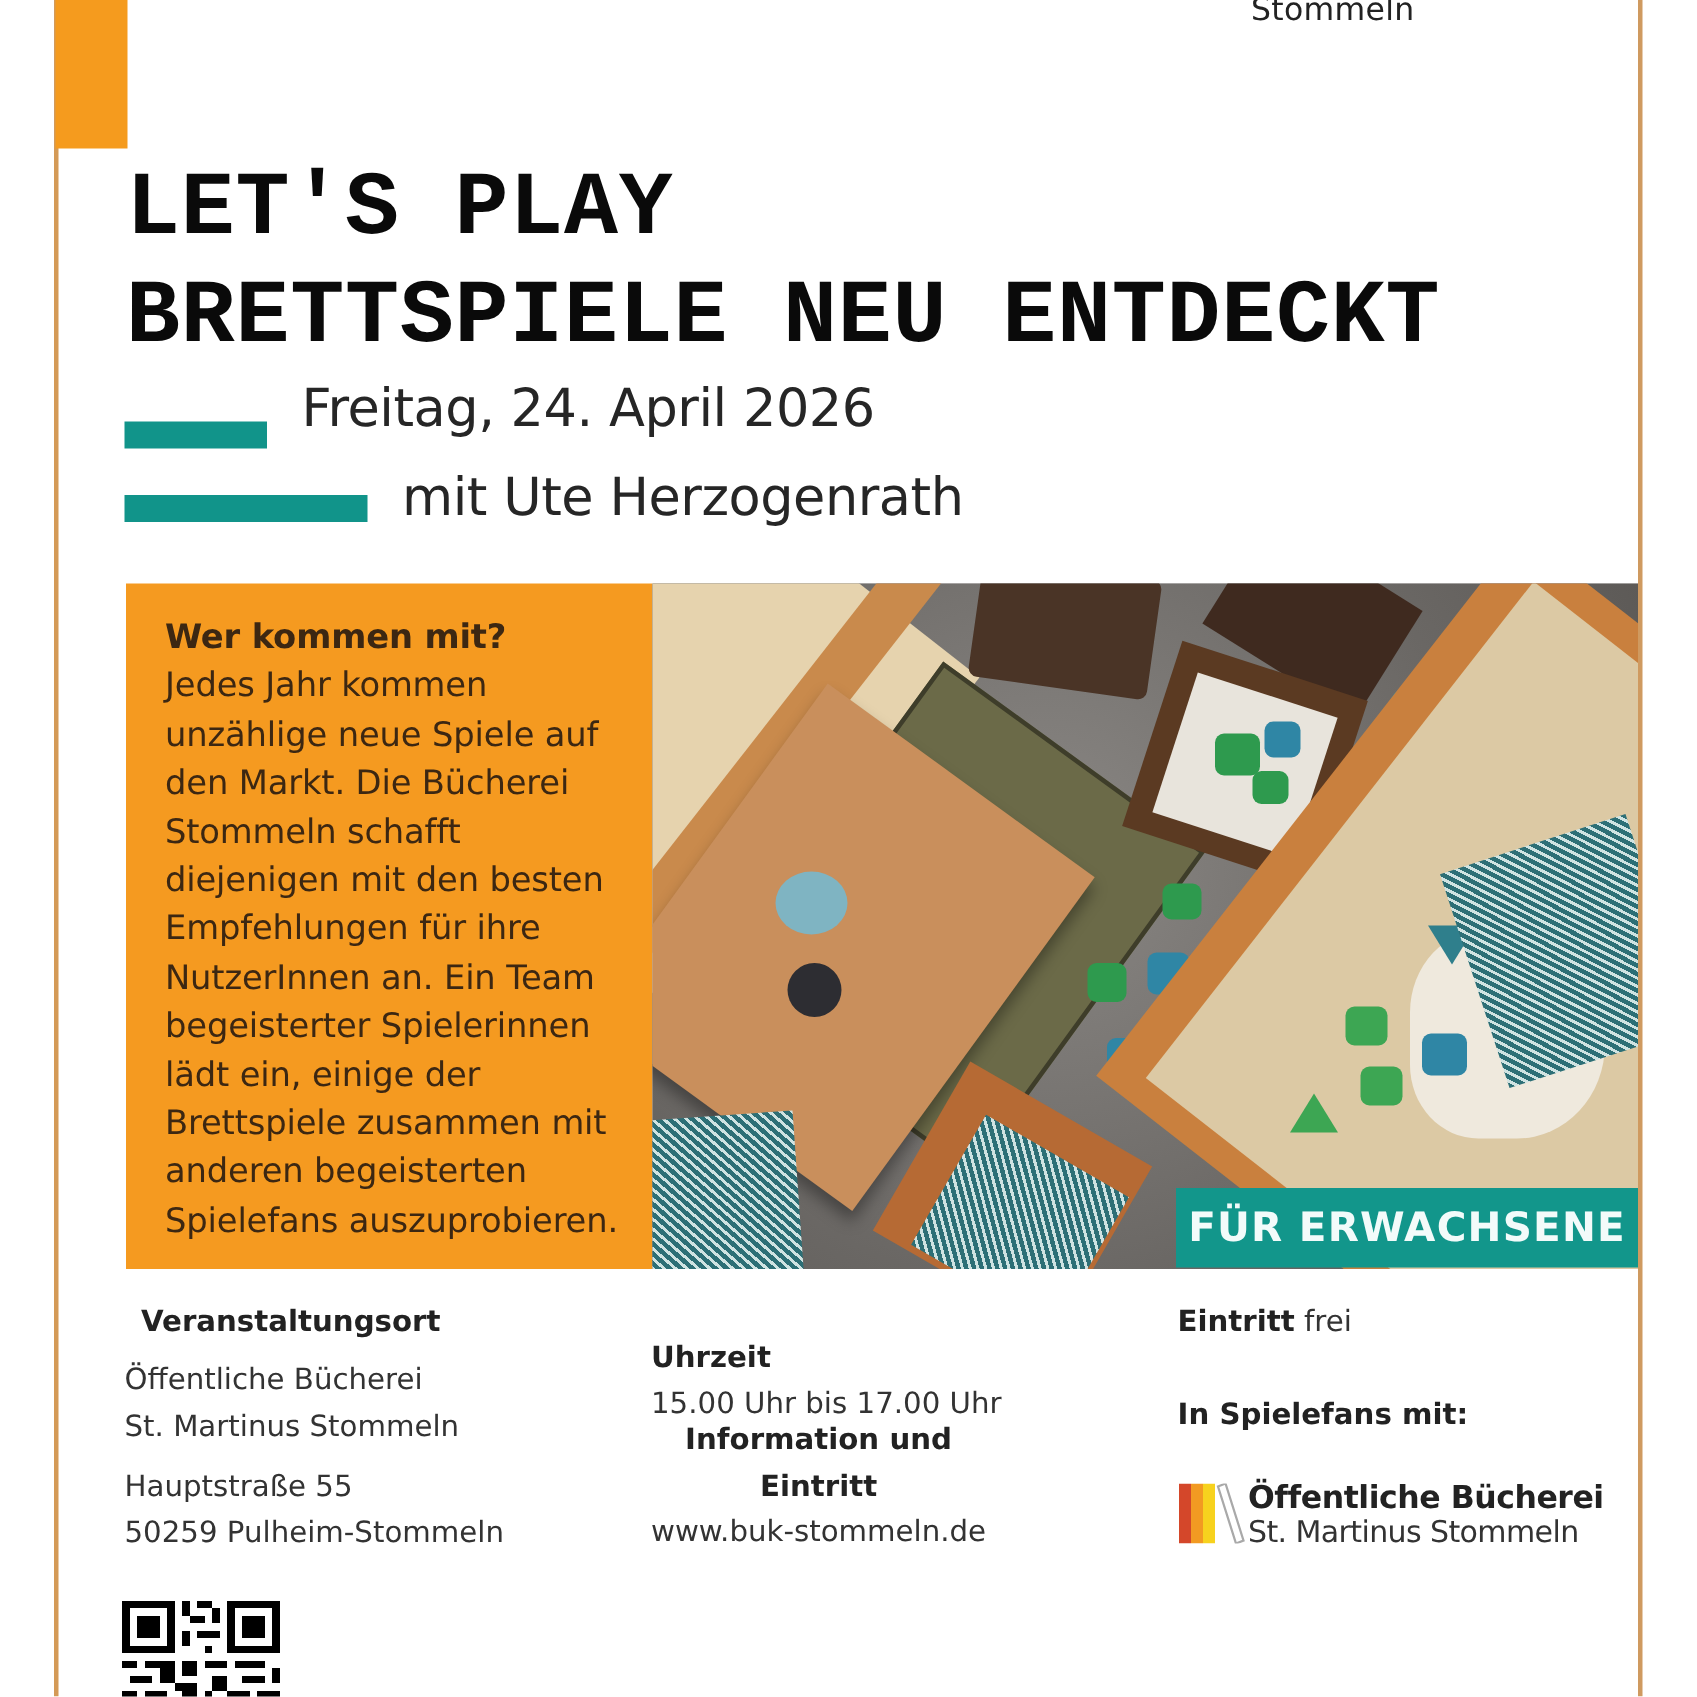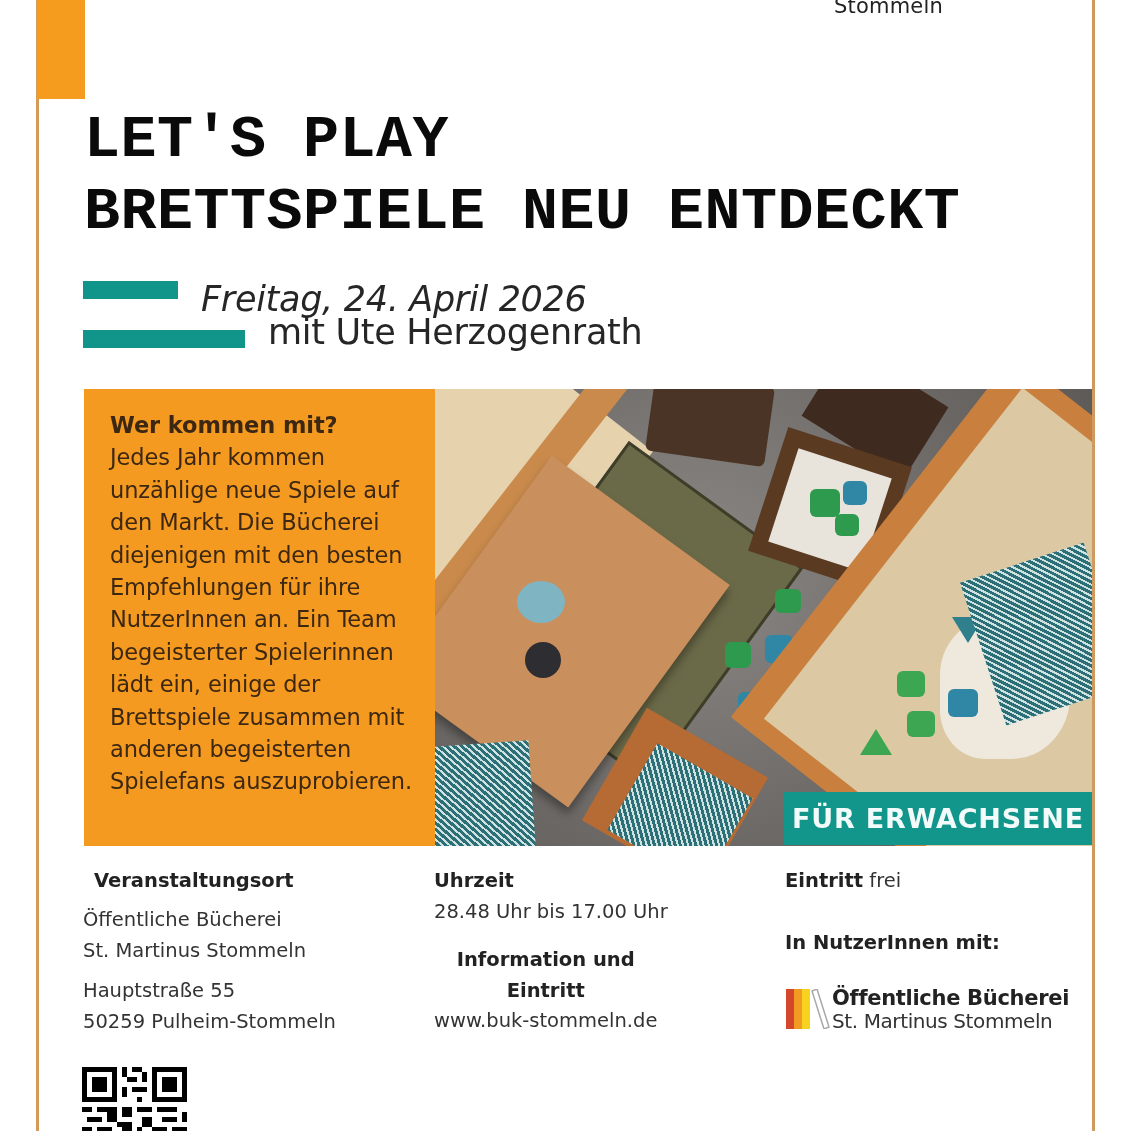--- a/index.html
+++ b/index.html
@@ -31,29 +31,30 @@
 <div class="abs frame-right"></div>
 <div class="abs orange-block"></div>
 <div class="abs top-label">Stommeln</div>
 
 <div class="abs title">
   <div>LET'S PLAY</div>
   <div>BRETTSPIELE NEU ENTDECKT</div>
 </div>
 
 <div class="abs teal-bar" style="left:83px; top:281px; width:95px;"></div>
-<div class="abs sub" style="left:201px; top:279px;font-style:italic;">Freitag, 24. April 2026</div>
+<div class="abs sub" style="left:201px; top:253px;">Freitag, 24. April 2026</div>
 <div class="abs teal-bar" style="left:83px; top:330px; width:162px;"></div>
 <div class="abs sub" style="left:268px; top:312px;">mit Ute Herzogenrath</div>
 
 <div class="abs orange-box">
   <div class="head">Wer kommen mit?</div>
   <div>Jedes Jahr kommen</div>
   <div>unzählige neue Spiele auf</div>
   <div>den Markt. Die Bücherei</div>
+  <div>Stommeln schafft</div>
   <div>diejenigen mit den besten</div>
   <div>Empfehlungen für ihre</div>
   <div>NutzerInnen an. Ein Team</div>
   <div>begeisterter Spielerinnen</div>
   <div>lädt ein, einige der</div>
   <div>Brettspiele zusammen mit</div>
   <div>anderen begeisterten</div>
   <div>Spielefans auszuprobieren.</div>
 </div>
 
@@ -111,36 +112,36 @@
 </div>
 <div class="abs info-col" style="left:83px; top:905px;">
   <div>Öffentliche Bücherei</div>
   <div>St. Martinus Stommeln</div>
 </div>
 <div class="abs info-col" style="left:83px; top:976px;">
   <div>Hauptstraße 55</div>
   <div>50259 Pulheim-Stommeln</div>
 </div>
 
-<div class="abs info-col" style="left:434px; top:866px;">
+<div class="abs info-col" style="left:434px; top:890px;">
   <div class="lbl">Uhrzeit</div>
-  <div>28.48 Uhr bis 17.00 Uhr</div>
+  <div>15.00 Uhr bis 17.00 Uhr</div>
 </div>
 <div class="abs info-col" style="left:434px; top:945px;text-align:center;">
   <div class="lbl">Information und</div>
   <div class="lbl">Eintritt</div>
   <div>www.buk-stommeln.de</div>
 </div>
 
 <div class="abs info-col" style="left:785px; top:866px;">
   <span class="lbl">Eintritt</span>
   <span>frei</span>
 </div>
 <div class="abs info-col" style="left:785px; top:928px;">
-  <div class="lbl">In NutzerInnen mit:</div>
+  <div class="lbl">In Spielefans mit:</div>
 </div>
 
 <svg class="abs logo-bars" viewBox="0 0 44 40">
   <rect x="0" y="0" width="8" height="40" fill="#d4472a"></rect>
   <rect x="8" y="0" width="8" height="40" fill="#f29a22"></rect>
   <rect x="16" y="0" width="8" height="40" fill="#f7d21e"></rect>
   <polygon points="26,2 31,0 43,38 38,40" fill="none" stroke="#a9a9a9" stroke-width="1.5"></polygon>
 </svg>
 <div class="abs logo-text1">Öffentliche Bücherei</div>
 <div class="abs logo-text2">St. Martinus Stommeln</div>

